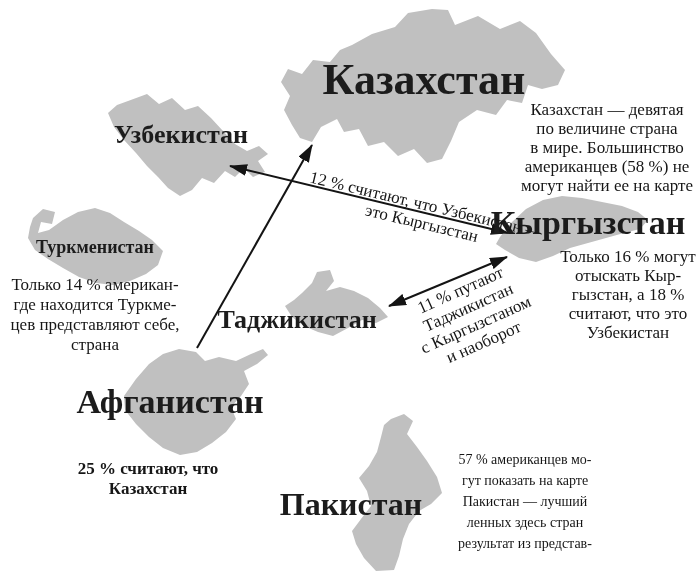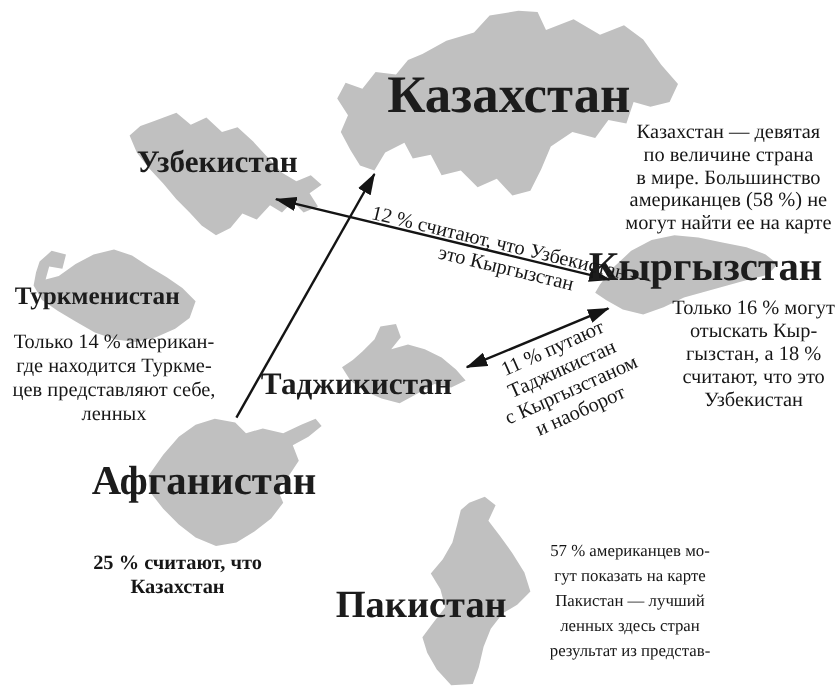--- a/index.html
+++ b/index.html
@@ -79,39 +79,39 @@
 
     <line class="arrow" x1="230" y1="166" x2="508" y2="233" marker-start="url(#mStart)" marker-end="url(#mEnd)"></line>
 
     <line class="arrow" x1="197" y1="348" x2="312" y2="145" marker-end="url(#mEnd)"></line>
 
     <line class="arrow" x1="389" y1="306" x2="507" y2="257" marker-start="url(#mStart)" marker-end="url(#mEnd)"></line>
   </svg>
 
   <div class="country-label" style="left:424px;top:79px;font-size:44px;">Казахстан</div>
   <div class="country-label" style="left:181px;top:135px;font-size:26px;">Узбекистан</div>
-  <div class="country-label" style="left:81px;top:247px;font-size:21px;">Туркменистан</div>
+  <div class="country-label" style="left:95px;top:247px;font-size:18px;">Туркменистан</div>
   <div class="country-label" style="left:297px;top:320px;font-size:26px;">Таджикистан</div>
   <div class="country-label" style="left:588px;top:223px;font-size:34px;">Кыргызстан</div>
   <div class="country-label" style="left:170px;top:402px;font-size:34px;">Афганистан</div>
   <div class="country-label" style="left:351px;top:504px;font-size:32px;">Пакистан</div>
 
   <div class="note" style="left:502px;top:100px;width:210px;">
     <div>Казахстан — девятая</div>
     <div>по величине страна</div>
     <div>в мире. Большинство</div>
     <div>американцев (58 %) не</div>
     <div>могут найти ее на карте</div>
   </div>
 
   <div class="note" style="left:0px;top:275px;width:190px;line-height:20px;">
     <div>Только 14 % американ-</div>
     <div>где находится Туркме-</div>
     <div>цев представляют себе,</div>
-    <div>ленных</div>
+    <div>страна</div>
   </div>
 
   <div class="note" style="left:543px;top:247px;width:170px;">
     <div>Только 16 % могут</div>
     <div>отыскать Кыр-</div>
     <div>гызстан, а 18 %</div>
     <div>считают, что это</div>
     <div>Узбекистан</div>
   </div>
 

